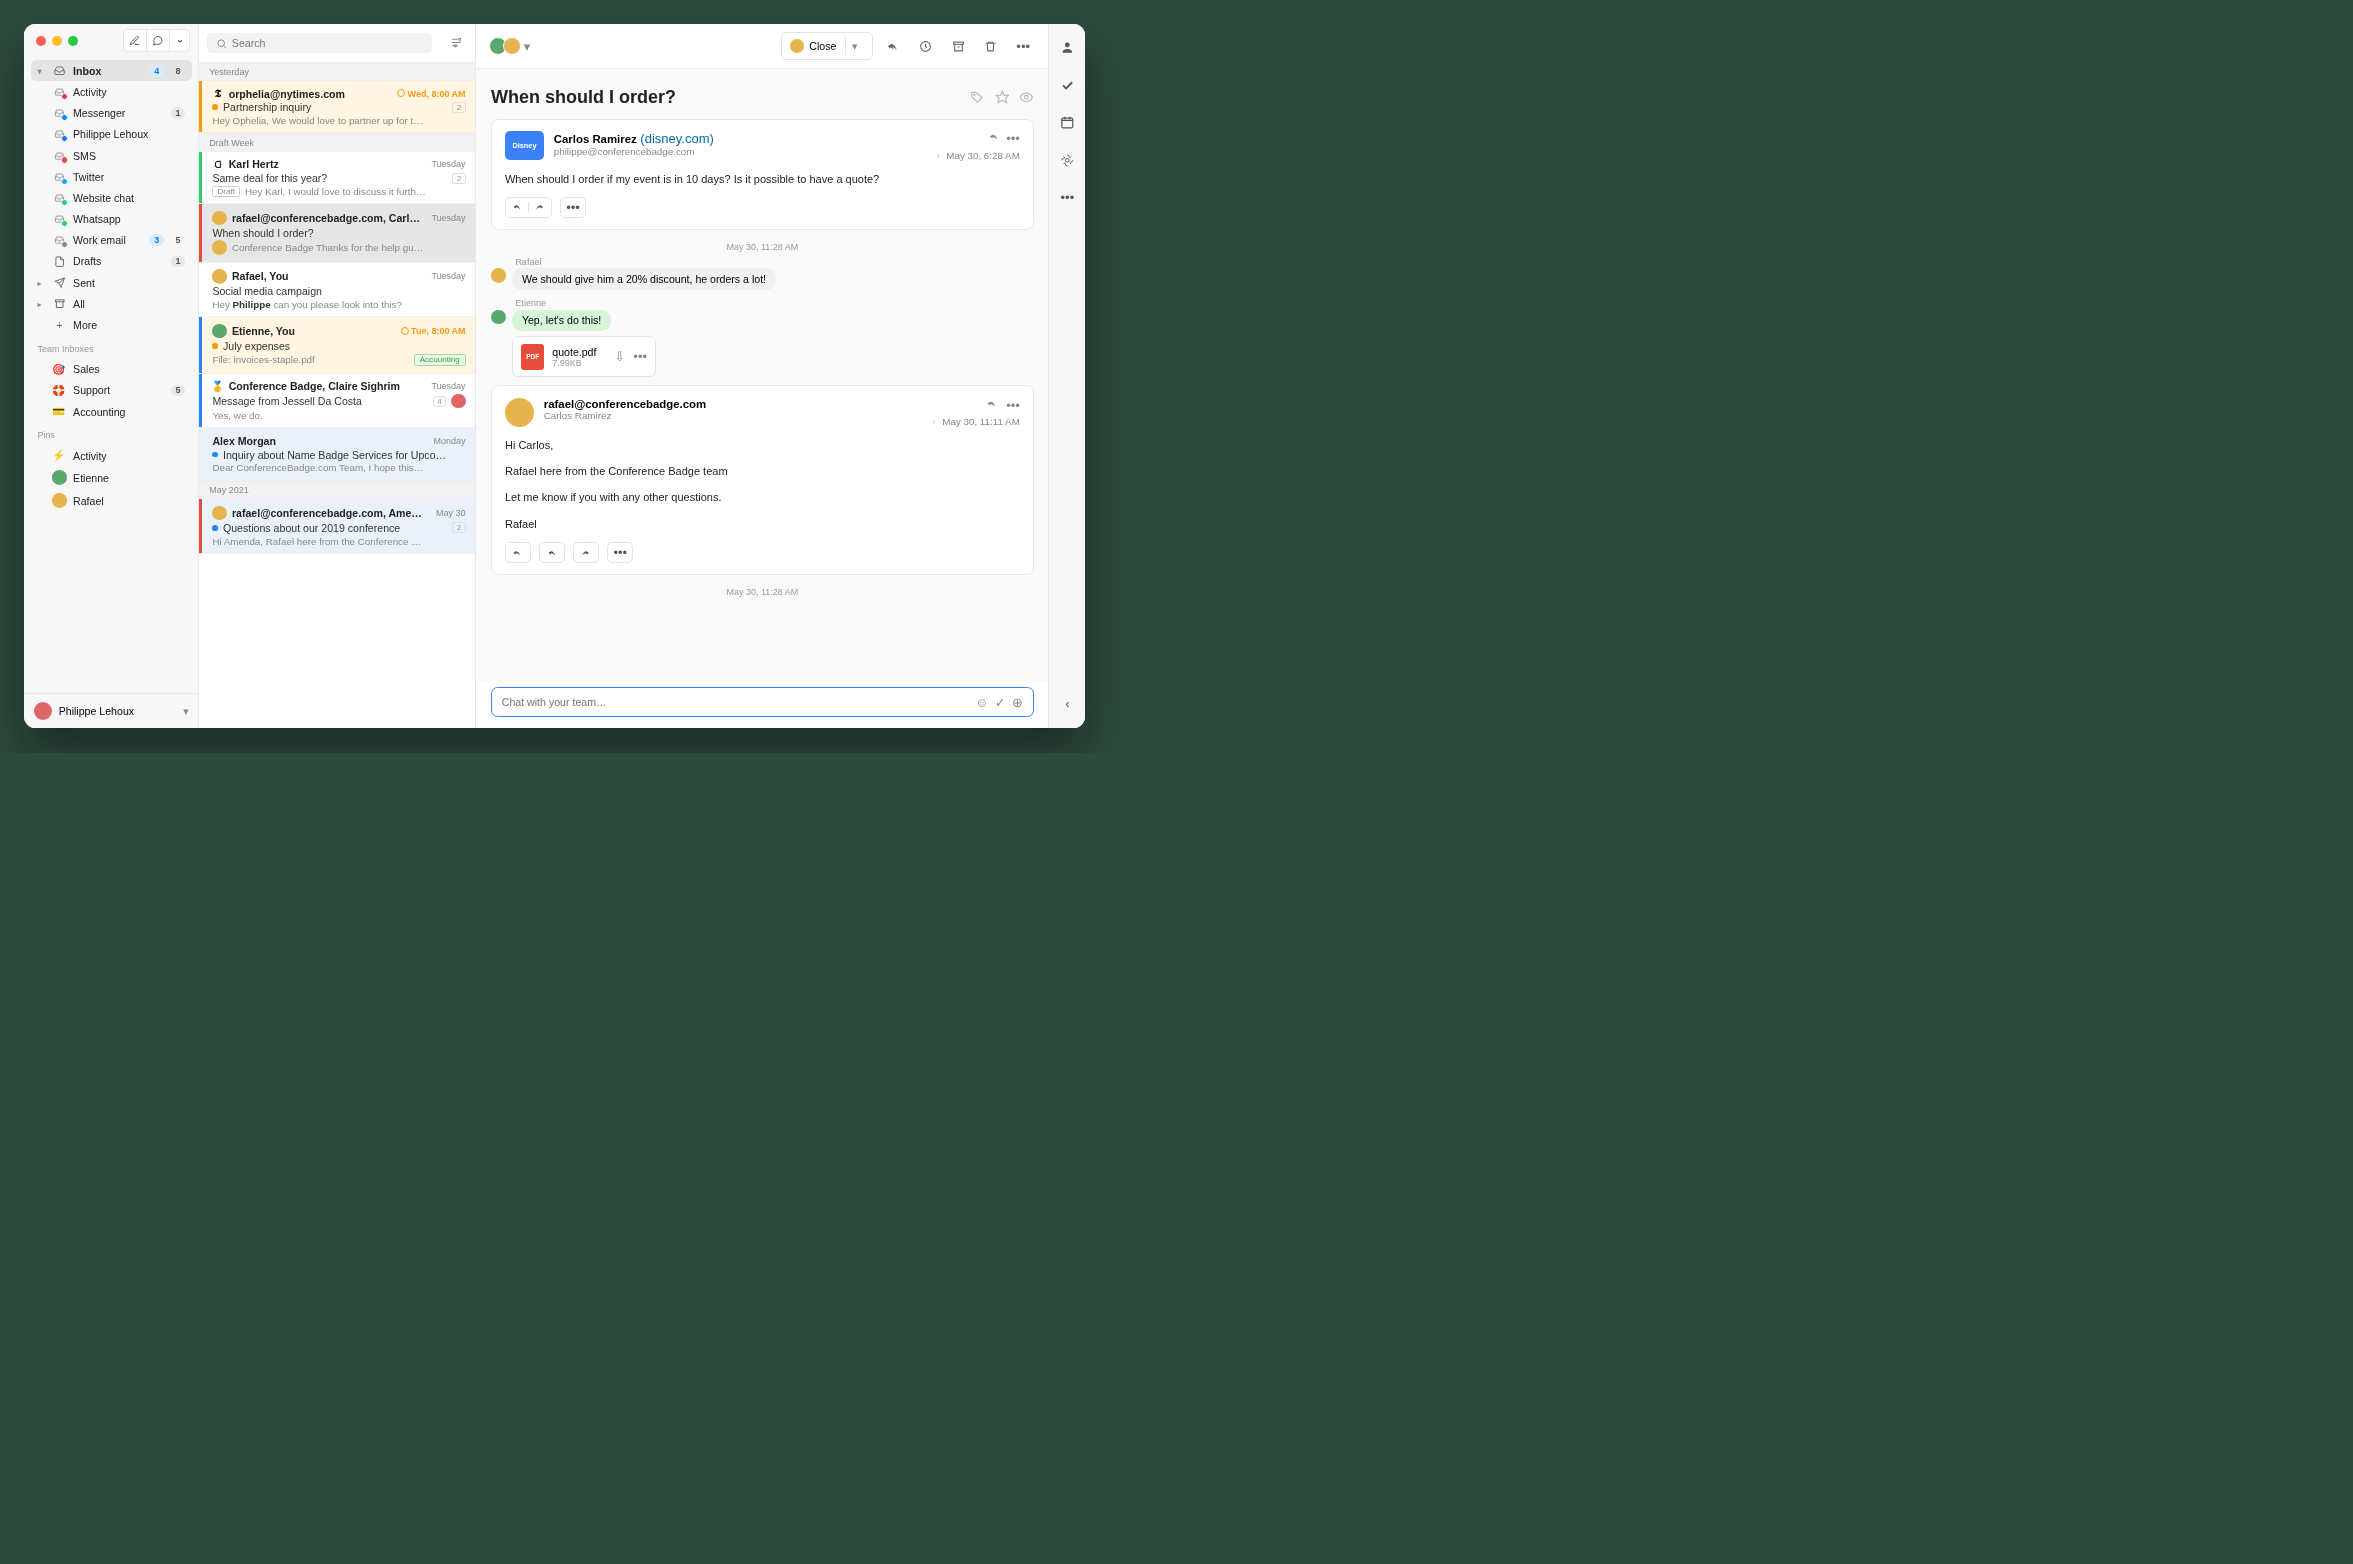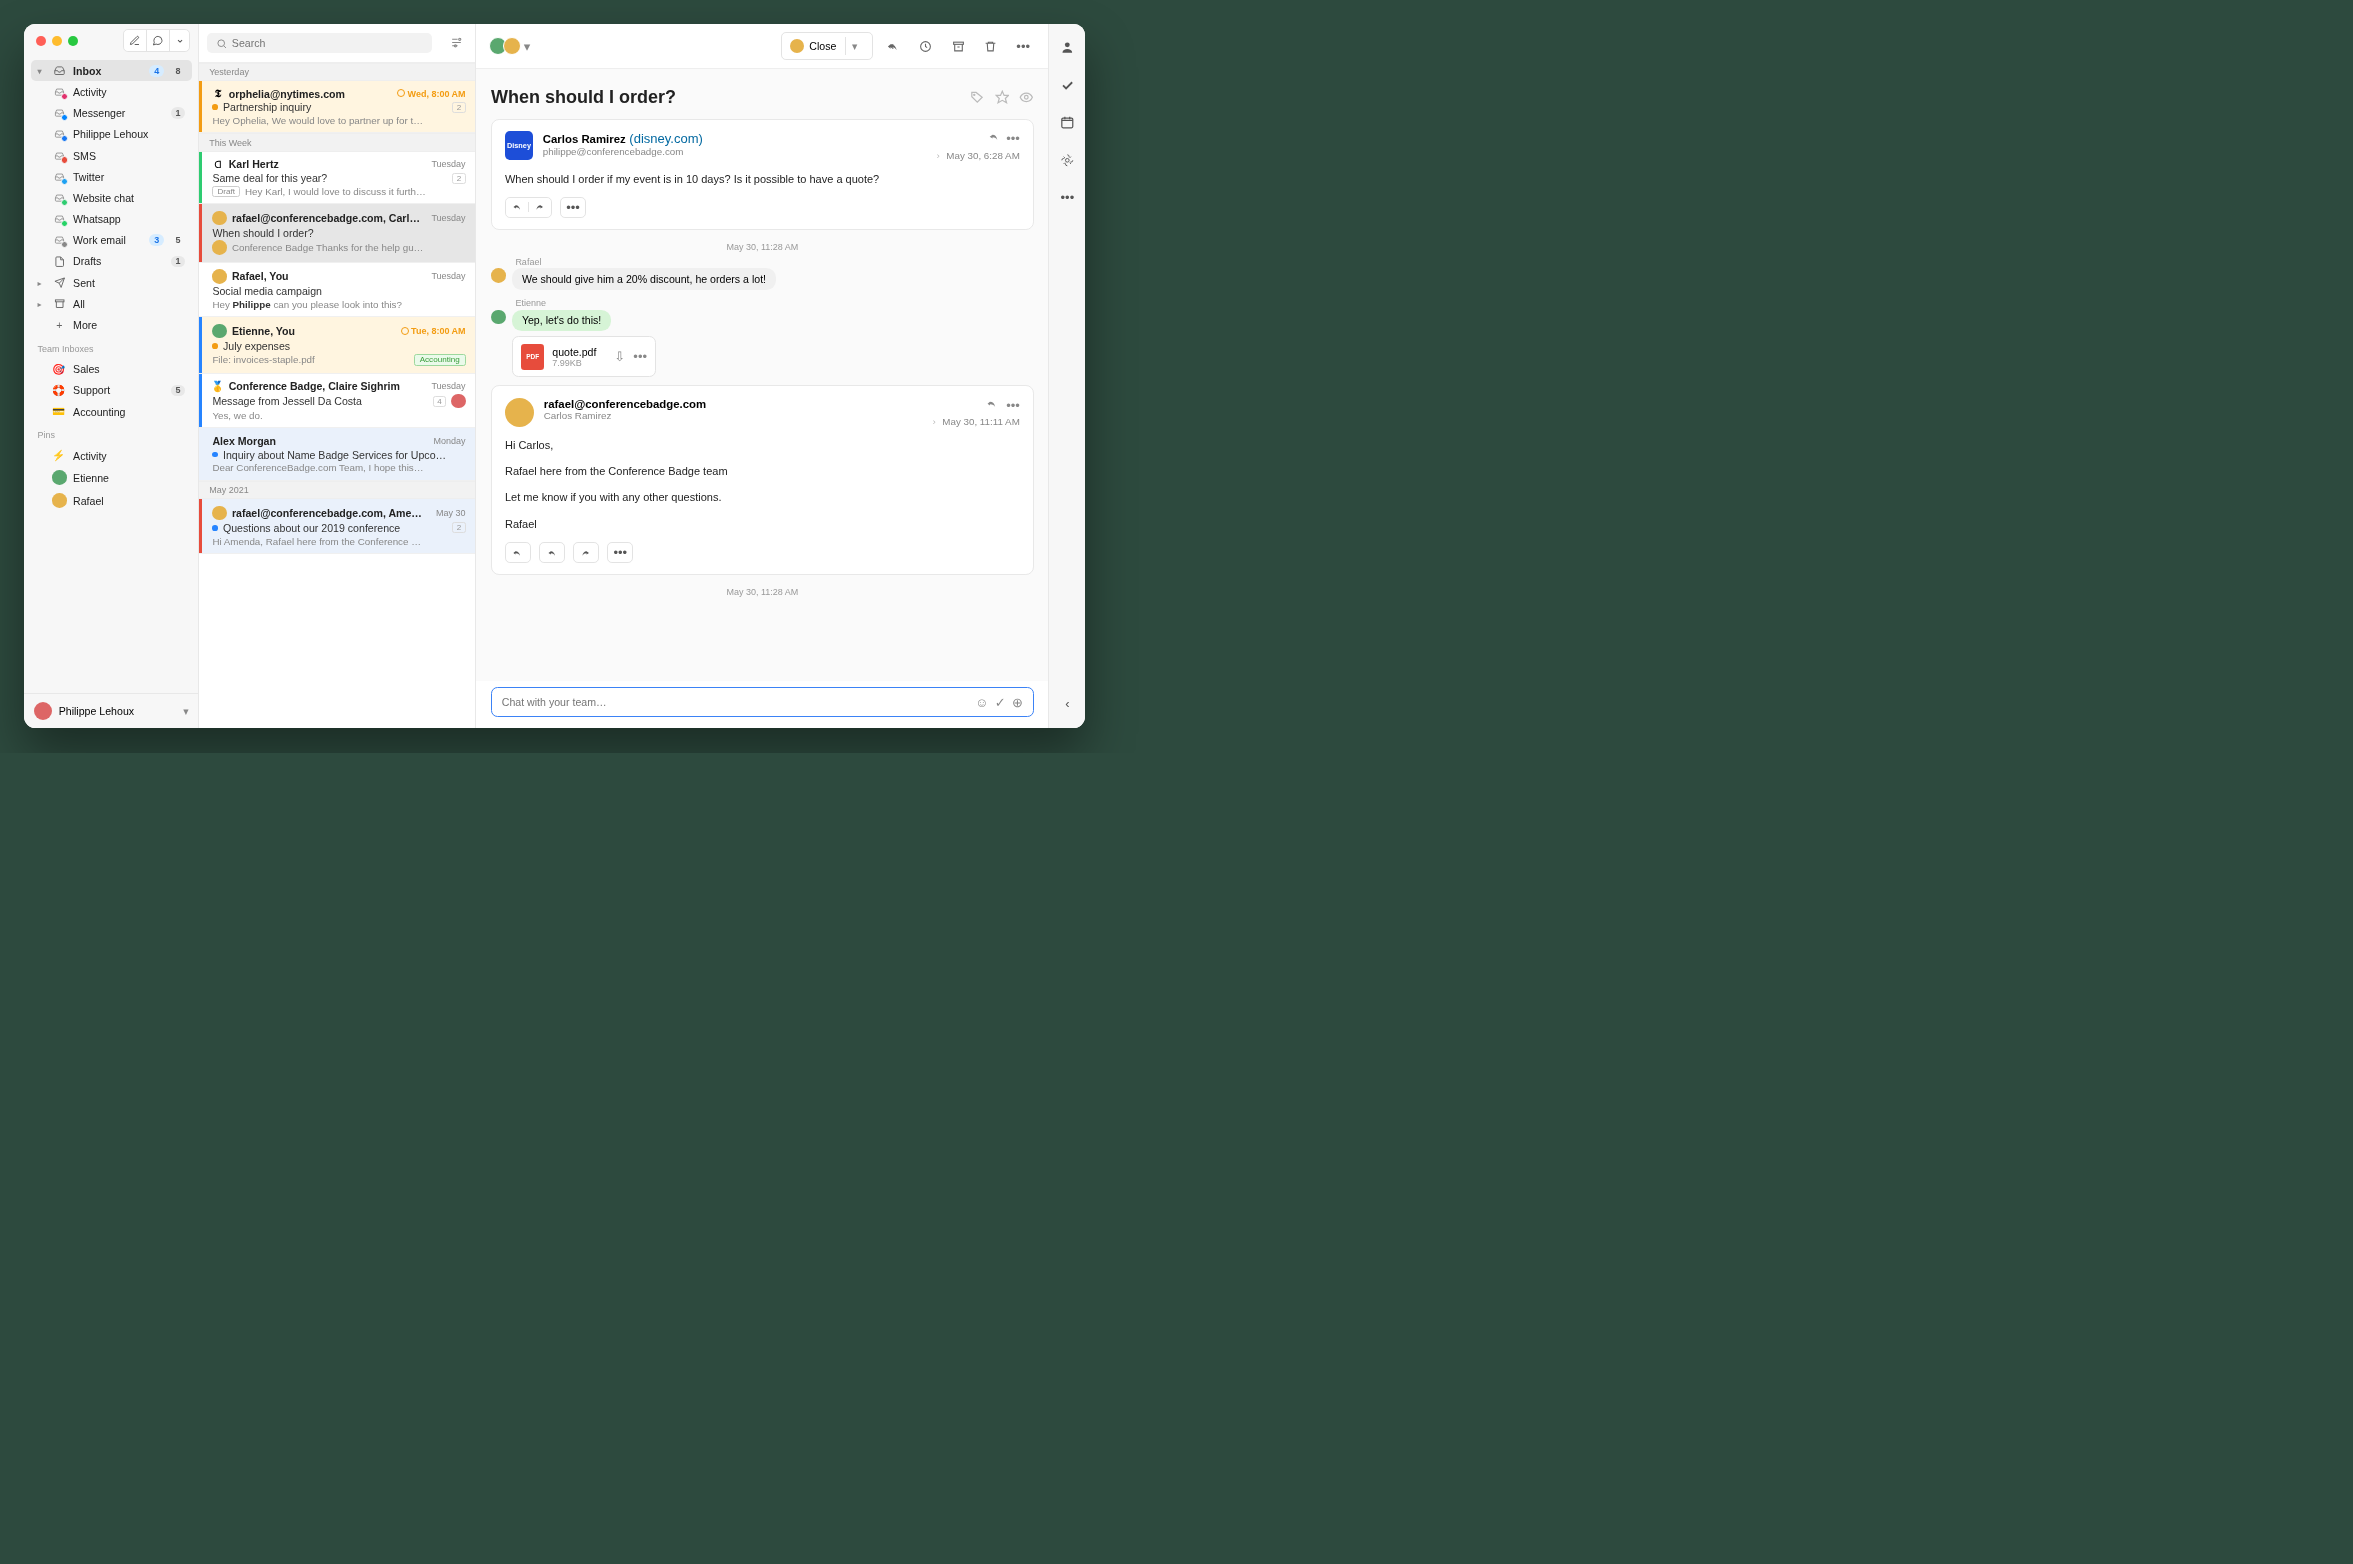--- a/index.html
+++ b/index.html
@@ -79,21 +79,21 @@
   .tb-spacer { flex:1; }
   .tb-btn { width:24.4px; height:23px; display:flex; align-items:center; justify-content:center; color:#666; cursor:pointer; border-radius:4.1px;}
   .close-btn { display:flex; align-items:center; gap:4.9px; border:0.8px solid #e3e3e3; border-radius:4.9px; padding:3.3px 8.1px; font-size:10.6px; cursor:pointer;}
   .close-chev { border-left:0.8px solid #e3e3e3; padding:3.3px 6.5px; margin-left:3.3px; color:#888;}
   .content { flex:1; overflow-y:auto; padding:9.8px 14.6px; background:#fafafa;}
   .subject-row { display:flex; align-items:center; padding:8.1px 0 11.4px; gap:8.1px;}
   .subject-row h1 { font-size:18px; font-weight:600; flex:1; color:#222;}
   .subj-icons { display:flex; gap:9.8px; color:#bbb;}
   .card { background:#fff; border:0.8px solid #e8e8e8; border-radius:8.1px; padding:11.4px 13px; margin-bottom:11.4px;}
   .msg-head { display:flex; gap:9.8px; align-items:flex-start;}
-  .sq-avatar { width:28px; height:29px; border-radius:4.9px; background:#1d4ed8; color:#fff; font-size:7.3px; font-weight:700; display:flex; align-items:center; justify-content:center;}
+  .sq-avatar { width:39px; height:29px; border-radius:4.9px; background:#3b82f6; color:#fff; font-size:7.3px; font-weight:700; display:flex; align-items:center; justify-content:center;}
   .msg-head .who { flex:1; }
   .msg-head .name { font-weight:700; font-size:11.4px; }
   .msg-head .dom { color:#0369a1; font-weight:400;}
   .msg-head .to { color:#888; font-size:9.8px;}
   .msg-head .meta { color:#888; font-size:9.8px; display:flex; gap:6.5px; align-items:center;}
   .msg-body { font-size:11px; color:#222; margin-top:9.8px; line-height:1.5;}
   .action-row { display:flex; gap:8.1px; margin-top:9.8px;}
   .icon-btn { border:0.8px solid #e3e3e3; border-radius:4.9px; width:26px; height:21px; display:flex; align-items:center; justify-content:center; color:#555; cursor:pointer; background:#fff;}
   .icon-btn.double { width:47px; display:flex;}
   .chat-ts { text-align:center; font-size:9px; color:#999; margin:3.3px 0 4.9px;}
@@ -355,21 +355,21 @@
           </div>
     <div class="row2">
             <span class="unread-dot orange"></span>
             <span class="subj">Partnership inquiry</span>
             <span class="count">2</span>
           </div>
     <div class="row3">
             <span style="flex:1;overflow:hidden;text-overflow:ellipsis">Hey Ophelia, We would love to partner up for t…</span>
           </div>
         </div>
-        <div class="group-header">This Week</div>
+        <div class="group-header">Draft Week</div>
         <div class="thread">
     <div class="stripe" style="background:#2ecc71"></div>
     <div class="row1">
             <span class="source-ico" style="font-size:9.8px">ᗡ</span>
             <span class="from">Karl Hertz</span>
             <span class="time">Tuesday</span>
           </div>
     <div class="row2">
             <span class="subj">Same deal for this year?</span>
             <span class="count">2</span>

